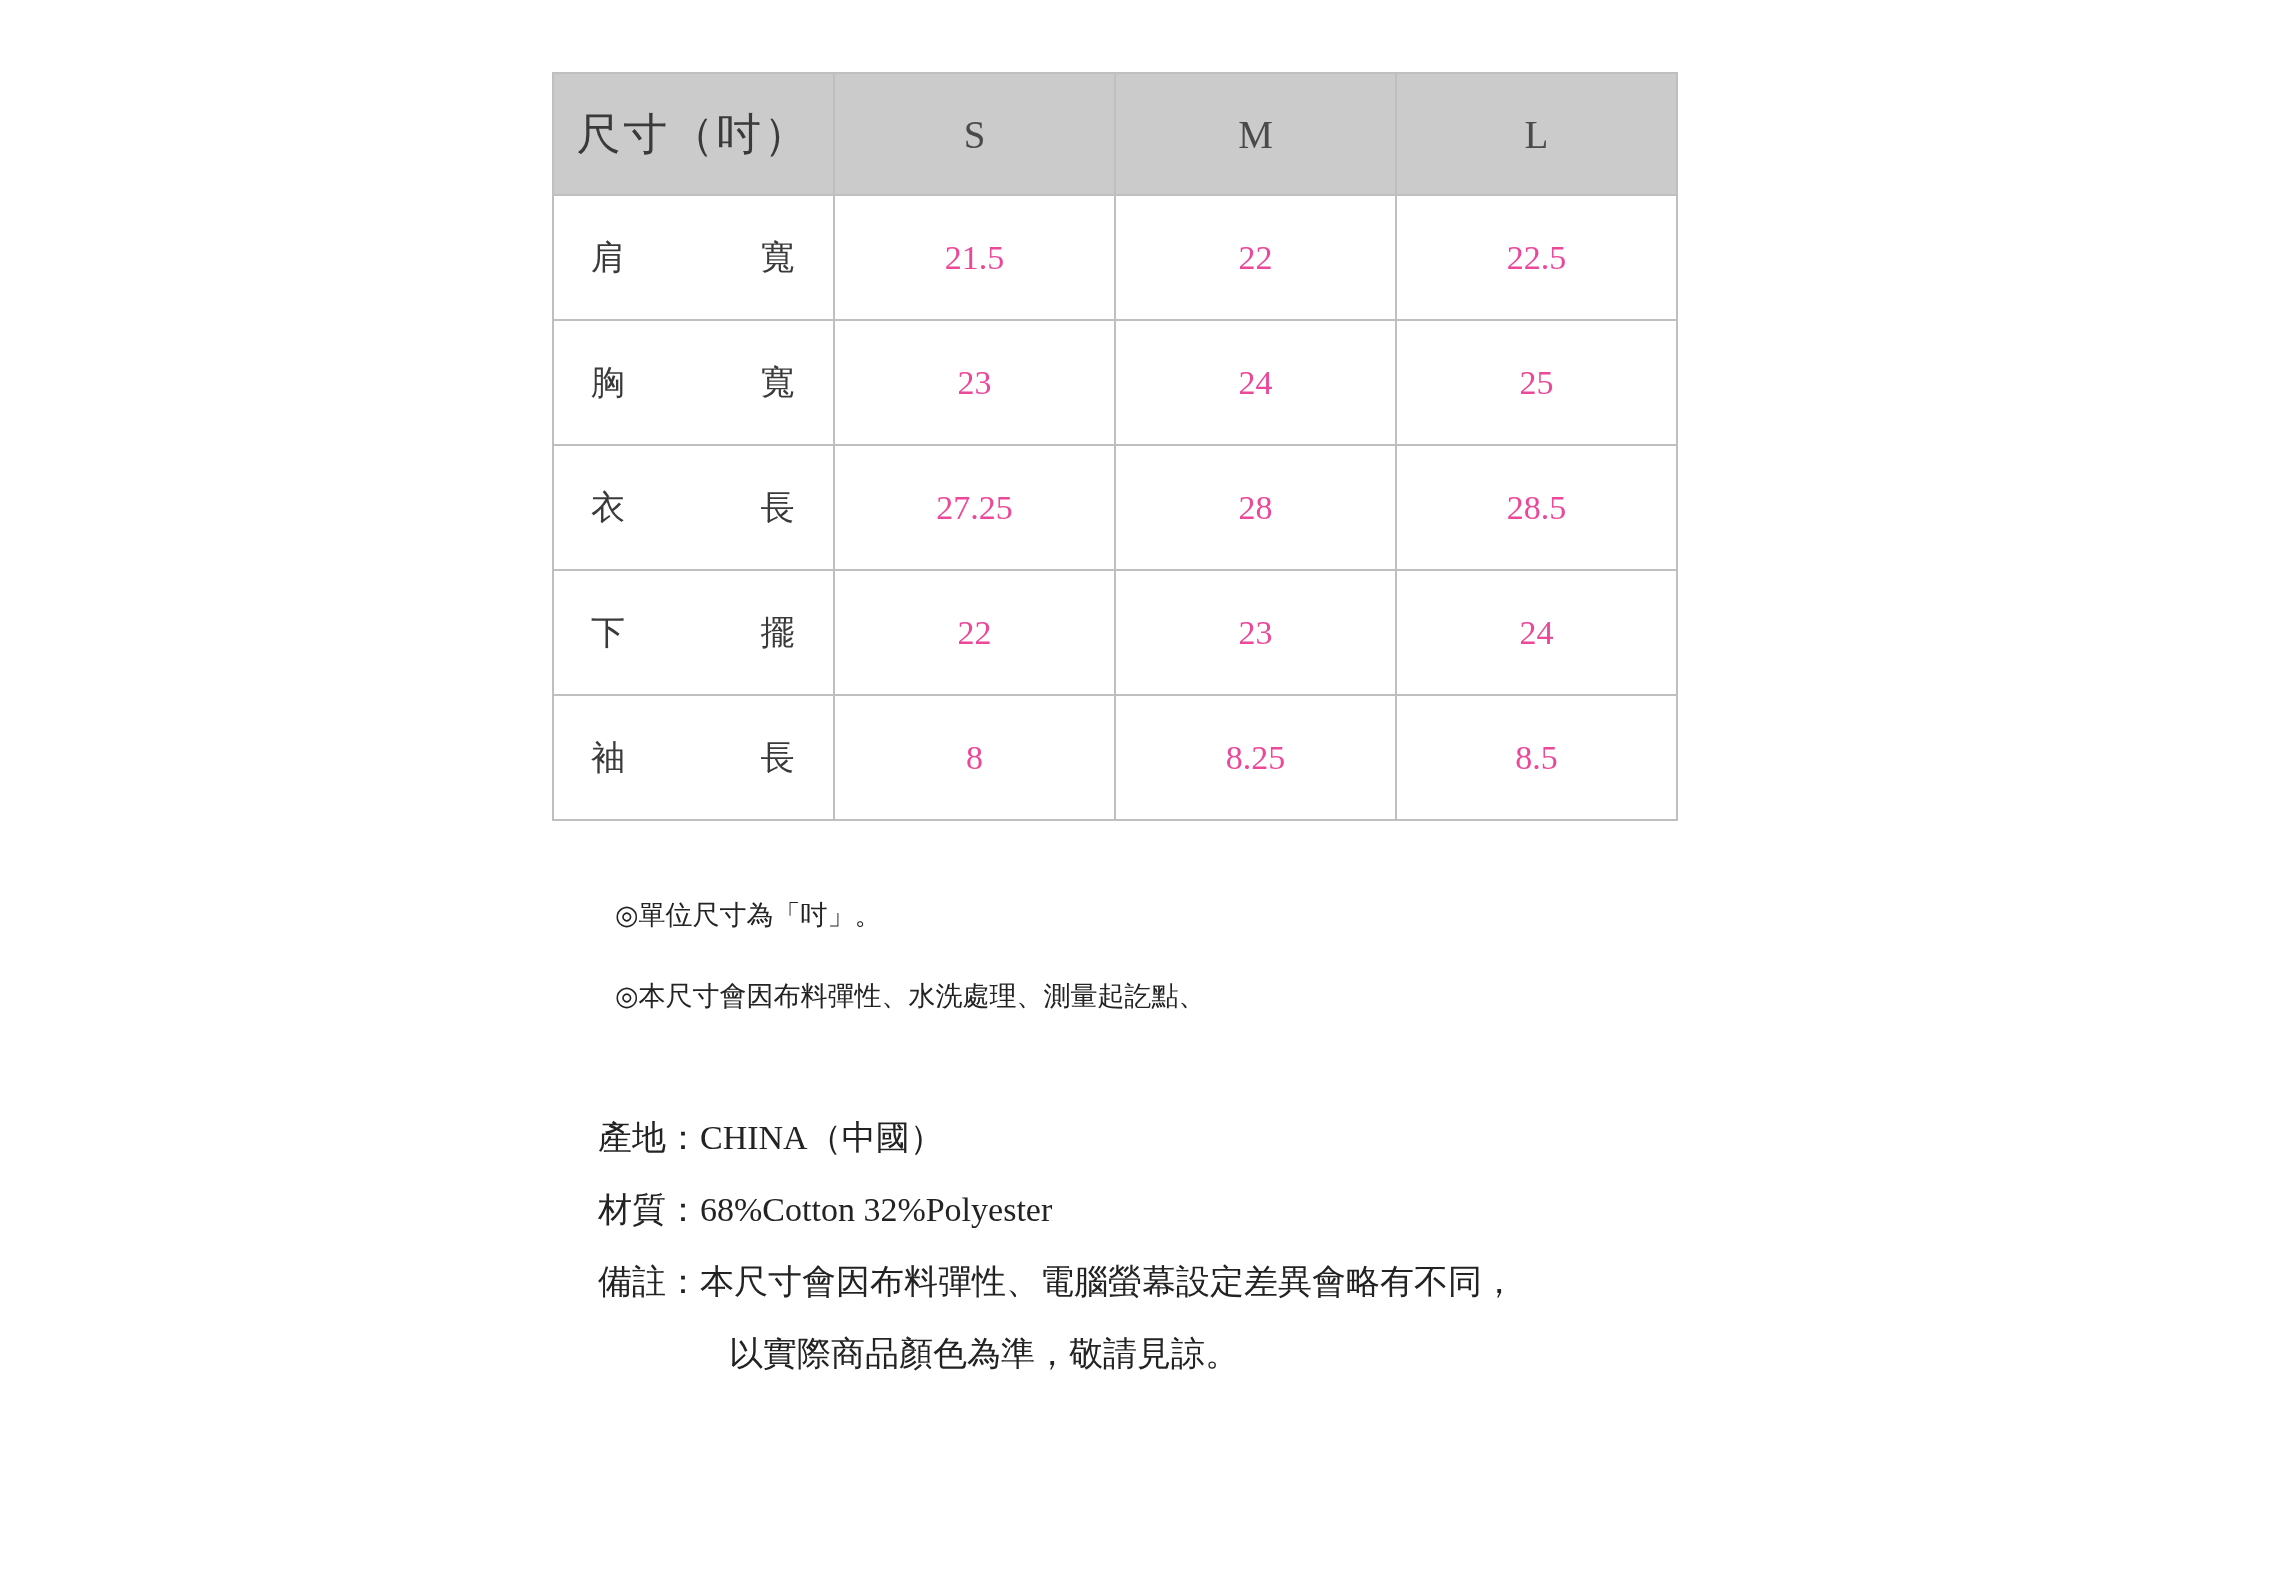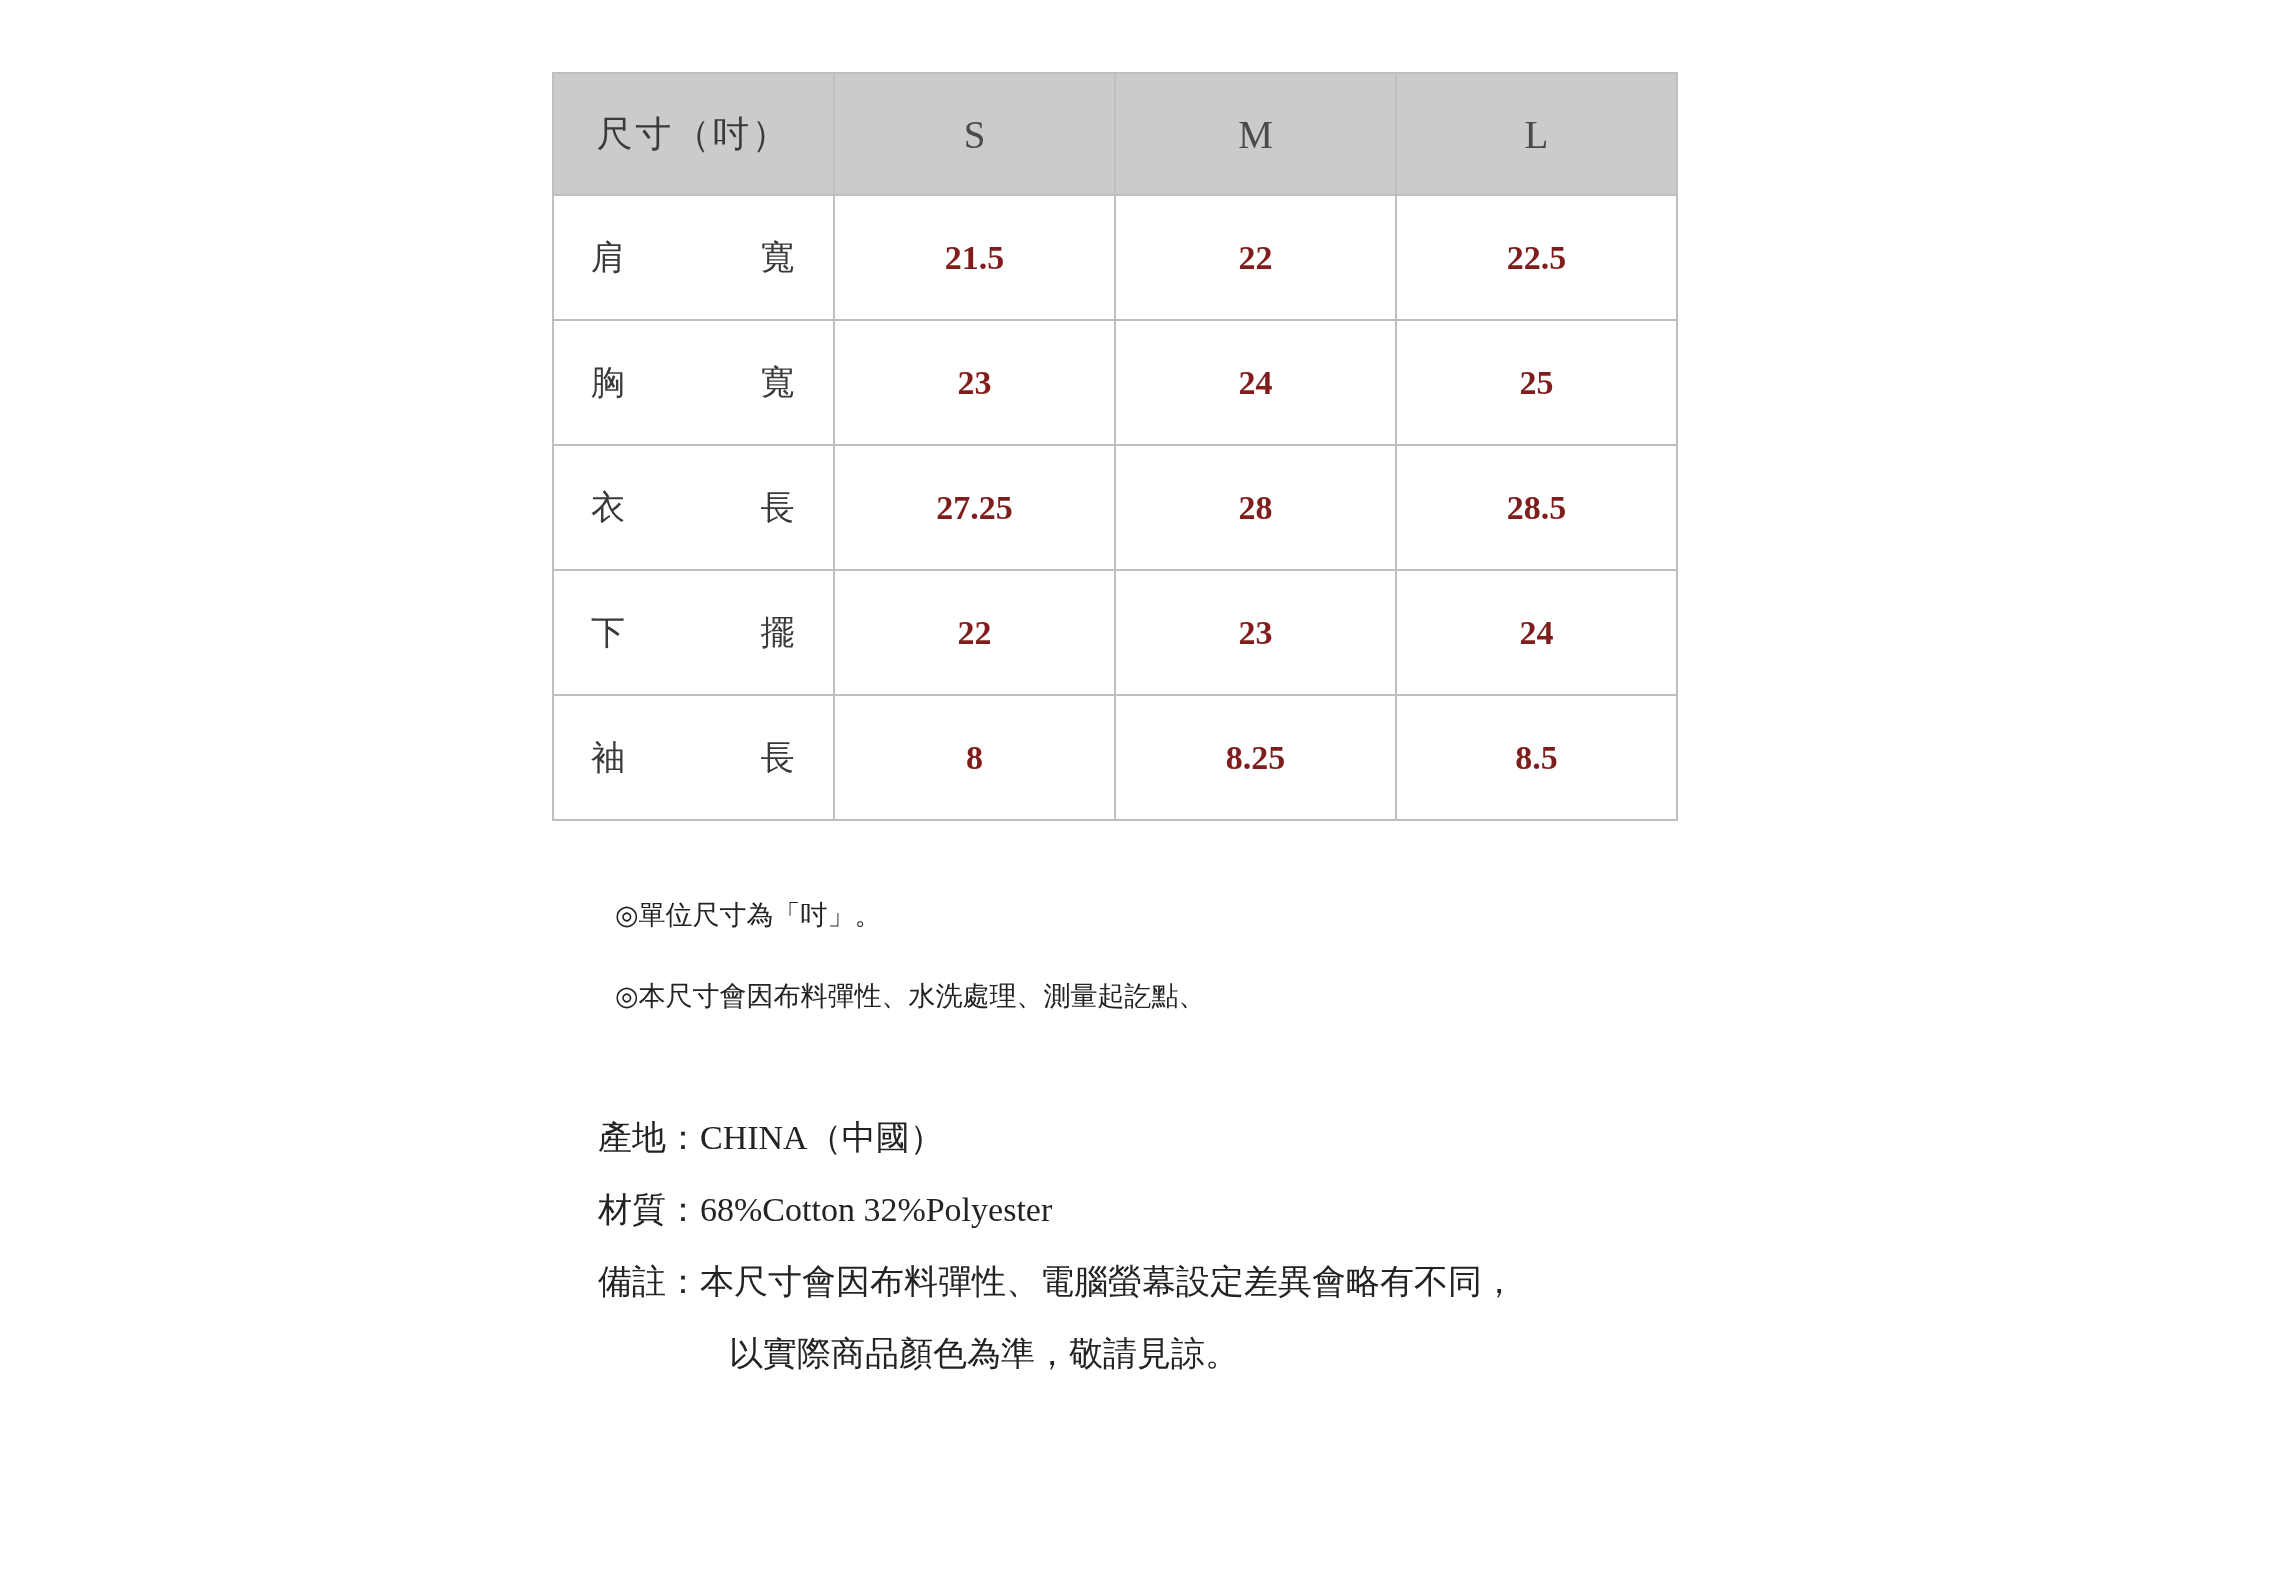--- a/index.html
+++ b/index.html
@@ -37,21 +37,21 @@
     text-align: center;
     vertical-align: middle;
     font-weight: normal;
     color: #3a3a3a;
     font-family: "Liberation Serif", "DejaVu Serif", serif;
   }
 
   table.size-table thead th {
     background: #cbcbcb;
     height: 118px;
-    font-size: 36px;
+    font-size: 44px;
   }
   table.size-table thead th.head-label {
     letter-spacing: 2.8px;
   }
   table.size-table thead th.head-size {
     font-size: 39px;
     color: #4a4a4a;
   }
 
   table.size-table tbody td {
@@ -62,22 +62,21 @@
     letter-spacing: 1.4px;
   }
   .row-label-inner {
     display: flex;
     justify-content: space-between;
     padding: 0 36px;
     font-size: 34px;
   }
   table.size-table tbody td.num {
     font-size: 34px;
-    color: #7f1d1d;
-    font-weight: bold;
+    color: #ec4899;
   }
 
   
   .notes {
     position: absolute;
     left: 0;
     top: 875px;
     width: 2295px;
   }
   .note-line {

